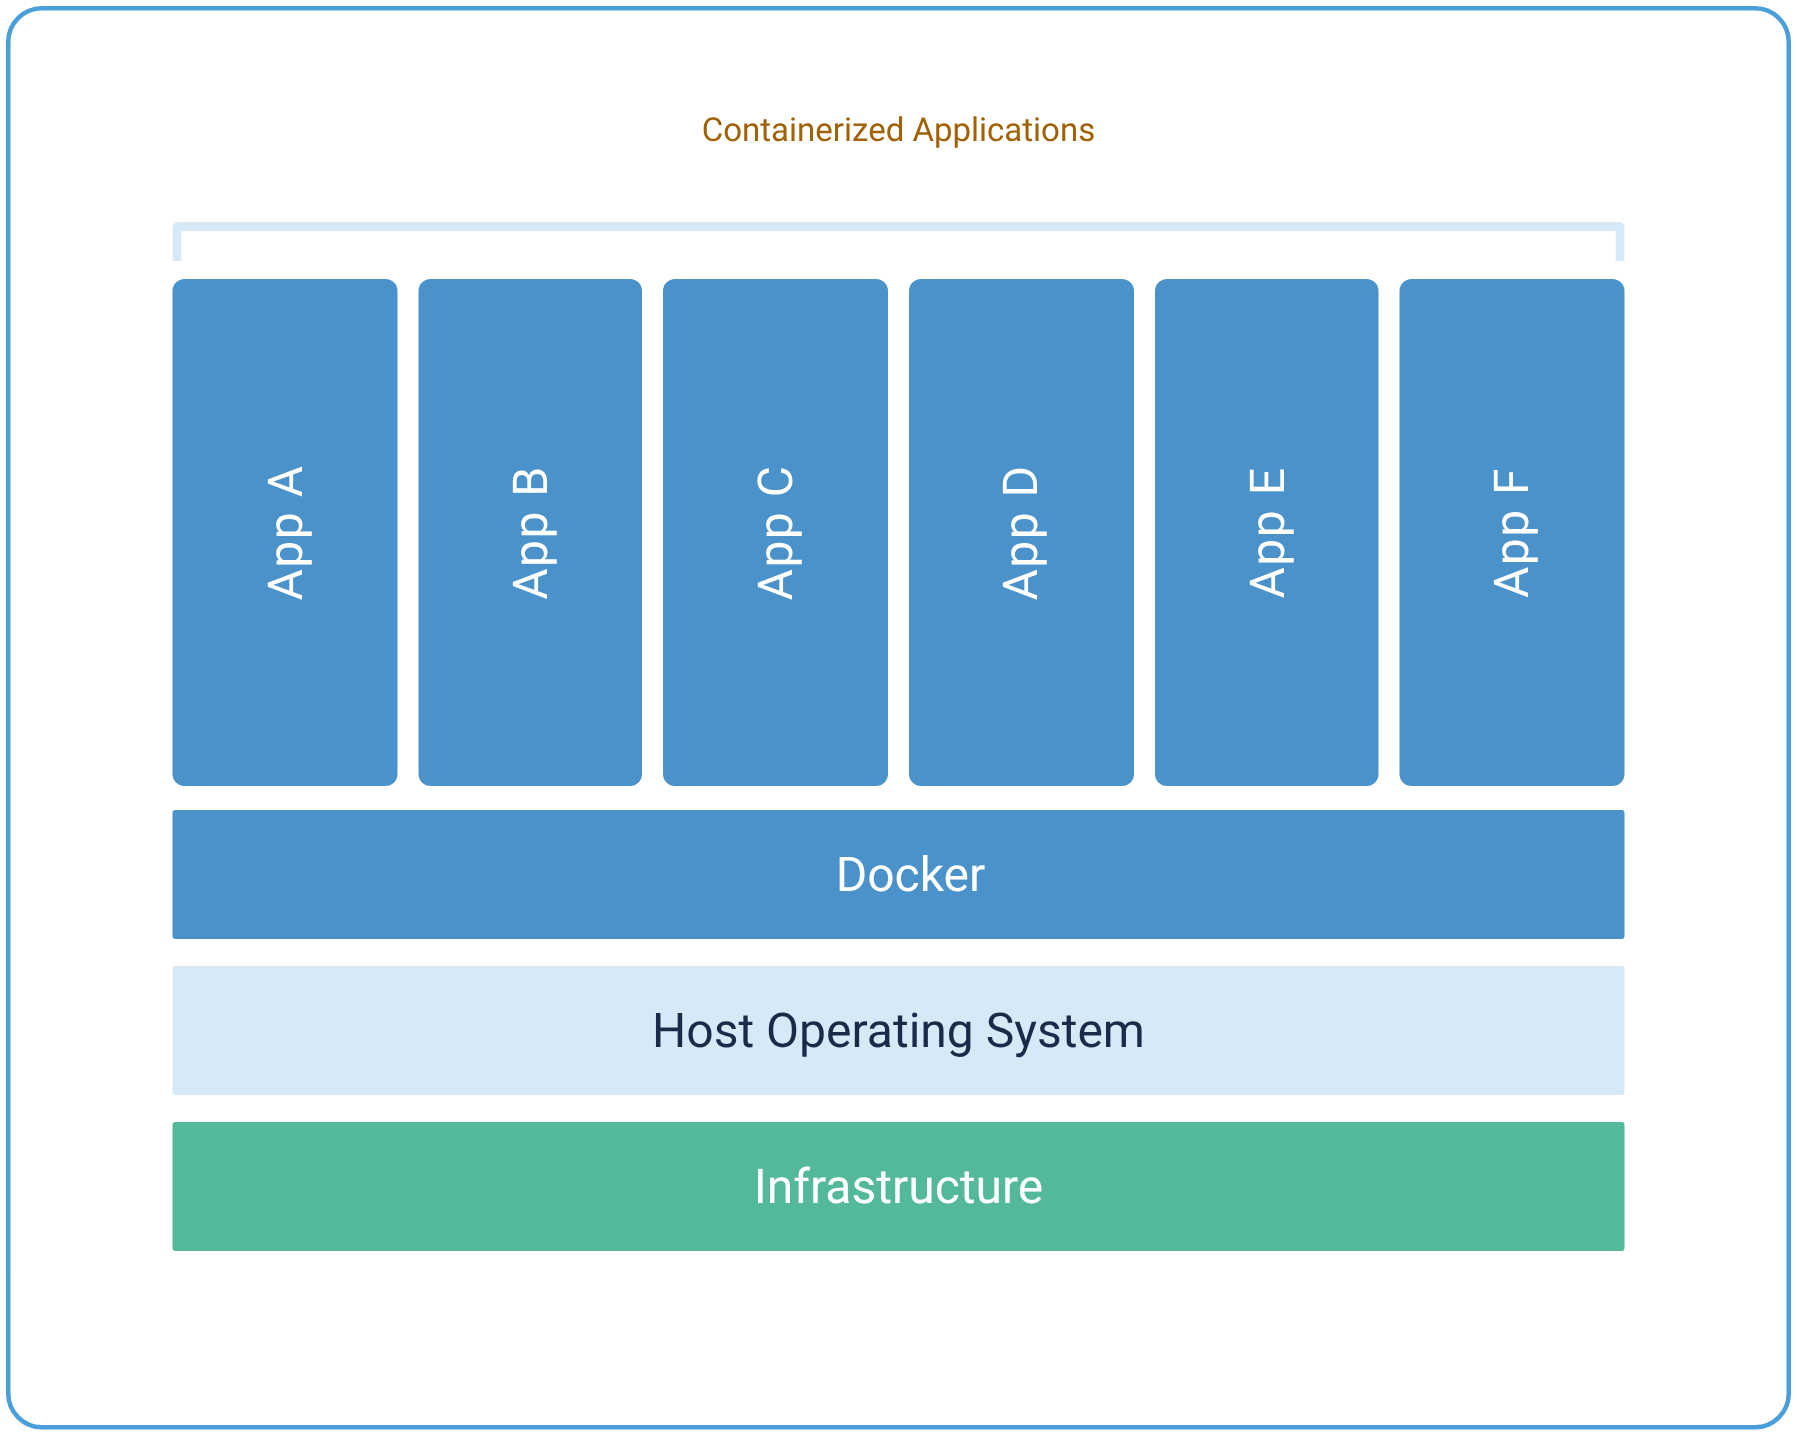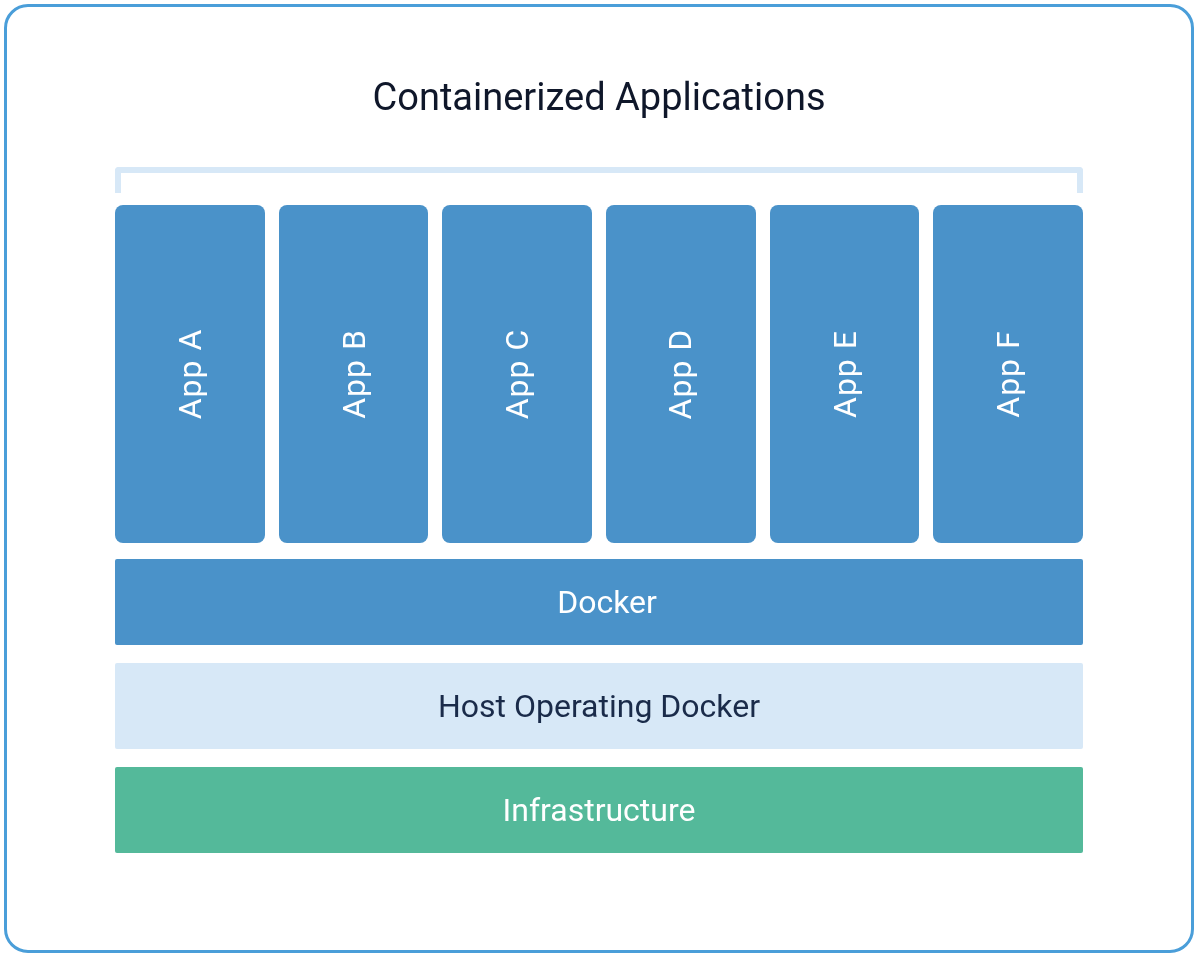--- a/index.html
+++ b/index.html
@@ -19,22 +19,22 @@
       height: 100%;
       border: 3px solid #4a9ed9;
       border-radius: 24px;
       background: #ffffff;
       padding: 68px 108px 60px 108px;
       display: flex;
       flex-direction: column;
     }
     .title {
       text-align: center;
-      font-size: 38px;
-      color: #0f172a;
+      font-size: 22px;
+      color: #a16207;
       font-weight: 400;
       margin-bottom: 48px;
     }
     .bracket {
       height: 26px;
       border-top: 6px solid #d7e8f7;
       border-left: 6px solid #d7e8f7;
       border-right: 6px solid #d7e8f7;
       border-top-left-radius: 4px;
       border-top-right-radius: 4px;
@@ -116,18 +116,18 @@
     </div>
     <div class="app-box">
       <span class="app-label">App F</span>
     </div>
   </div>
 
   <div class="layer layer-docker">
     <span>Docker</span>
   </div>
   <div class="layer layer-host">
-    <span>Host Operating Docker</span>
+    <span>Host Operating System</span>
   </div>
   <div class="layer layer-infra">
     <span>Infrastructure</span>
   </div>
 </div>
 
 </body></html>

